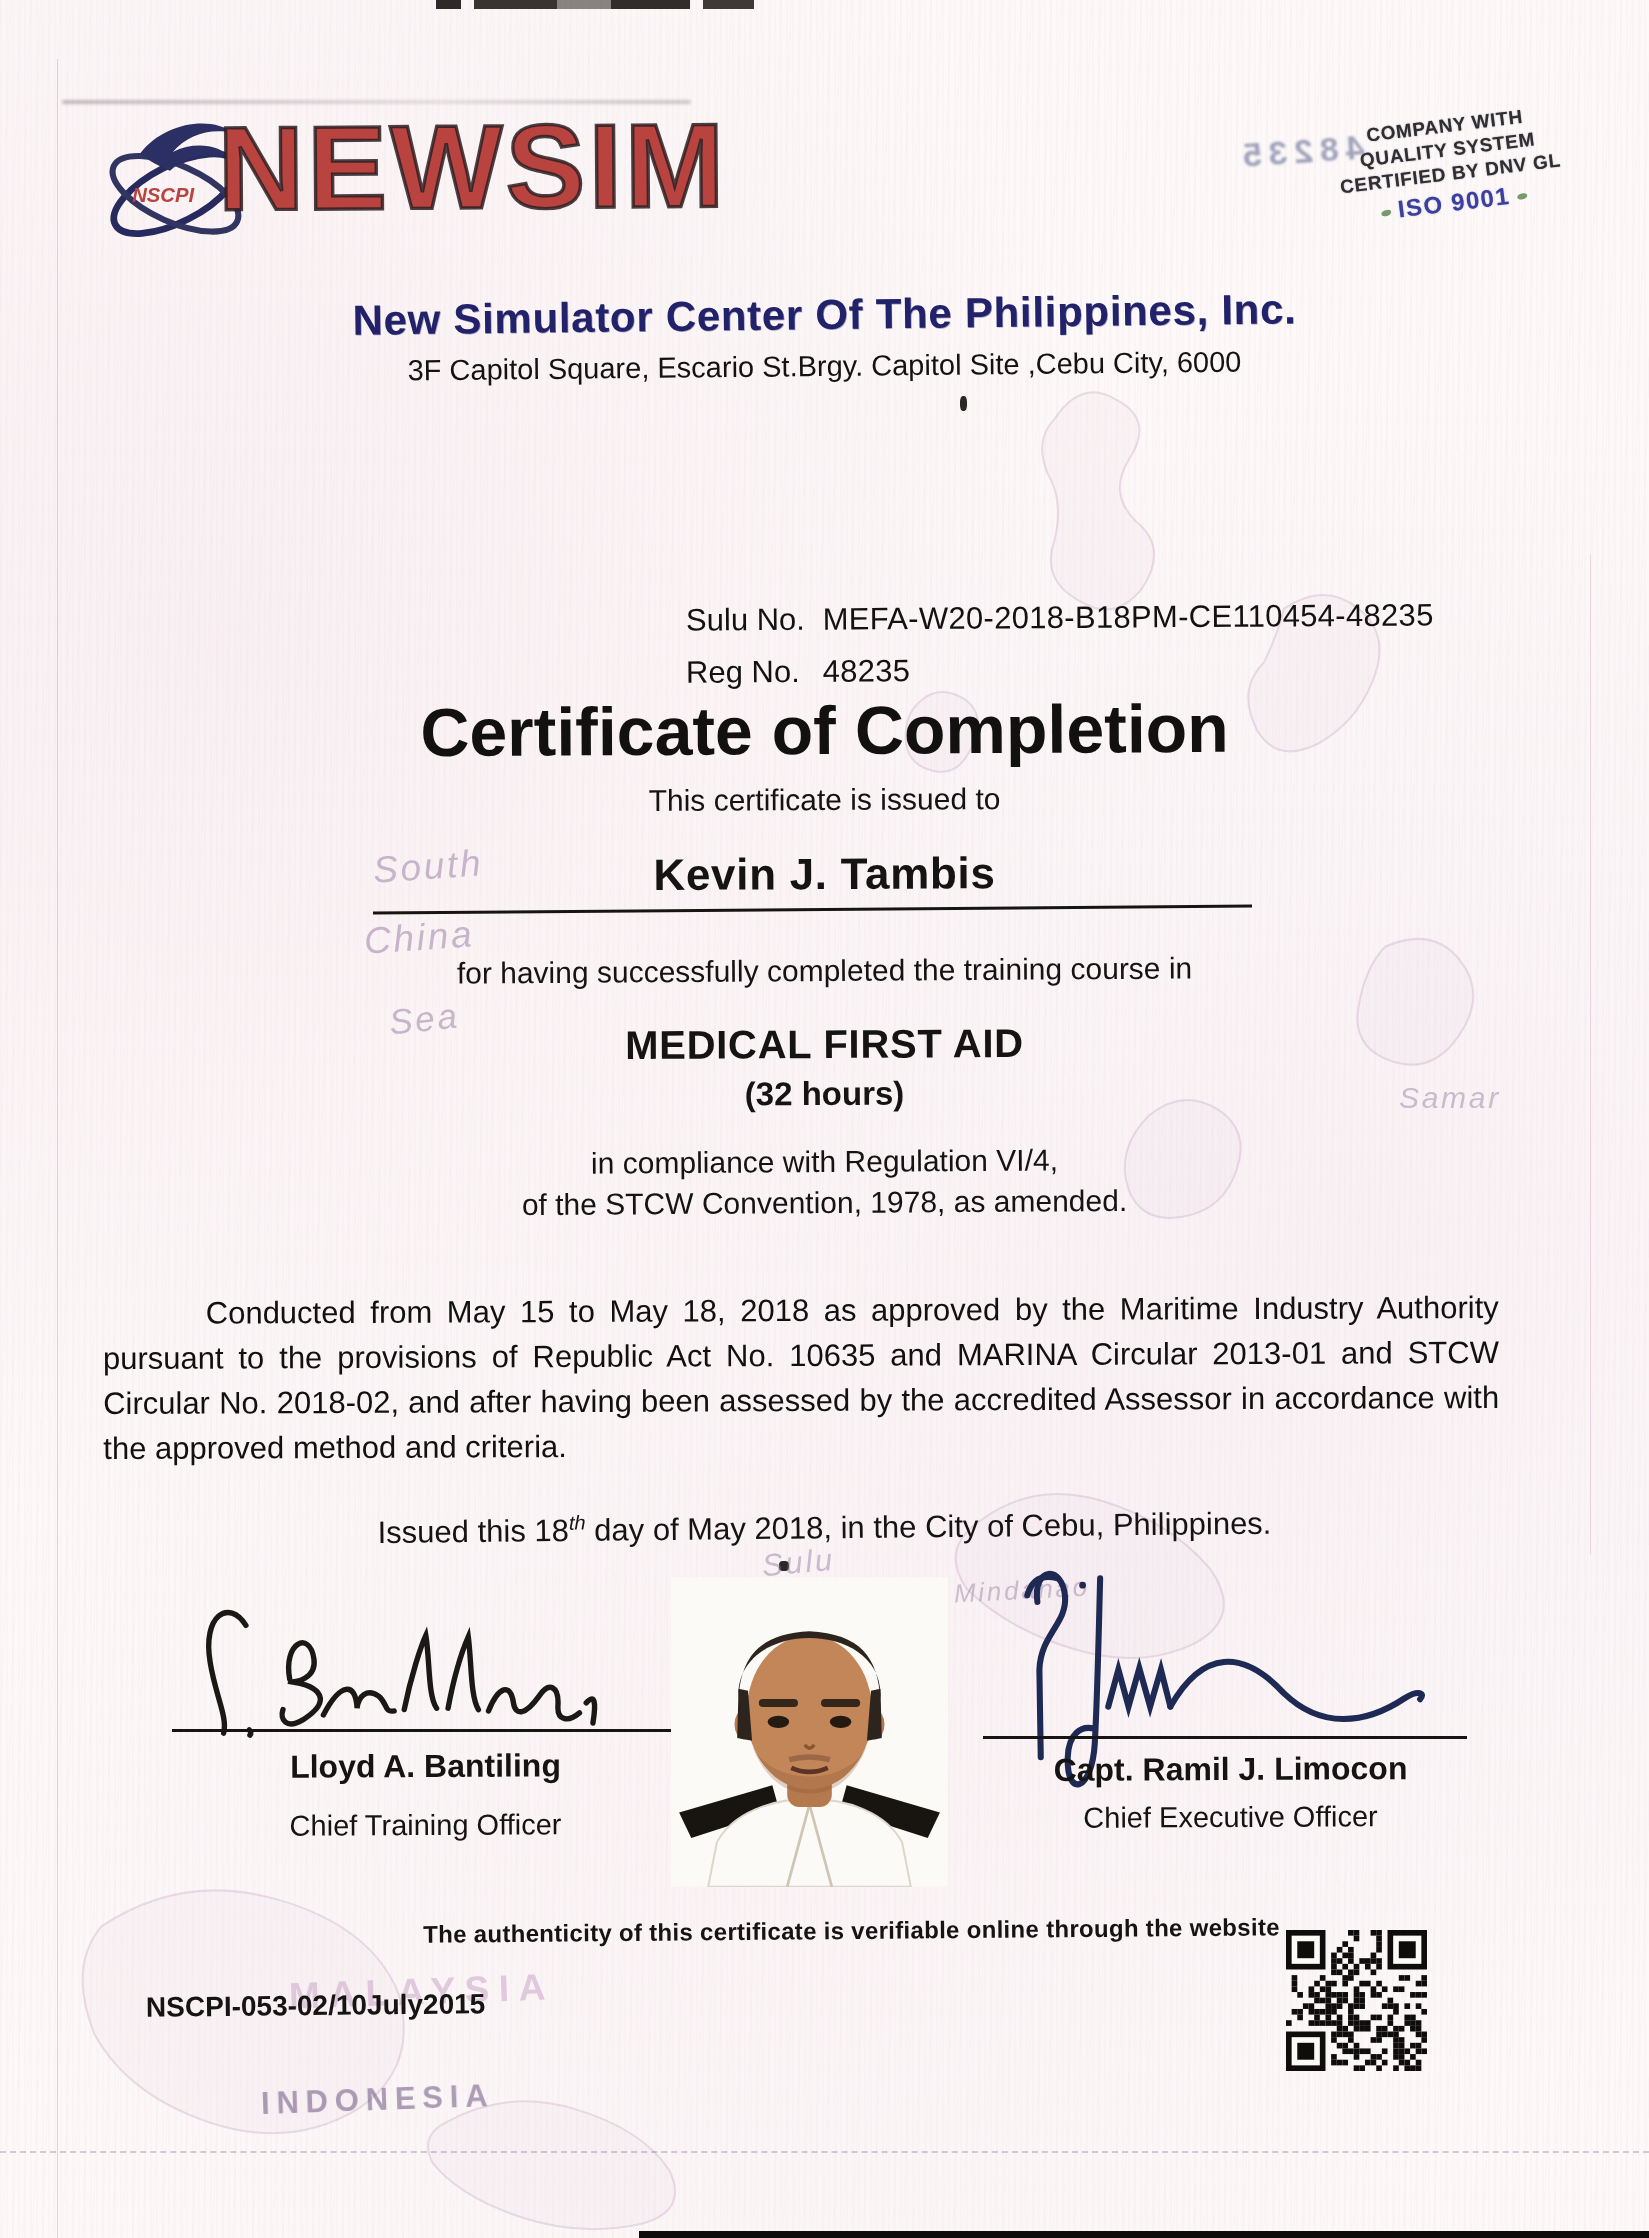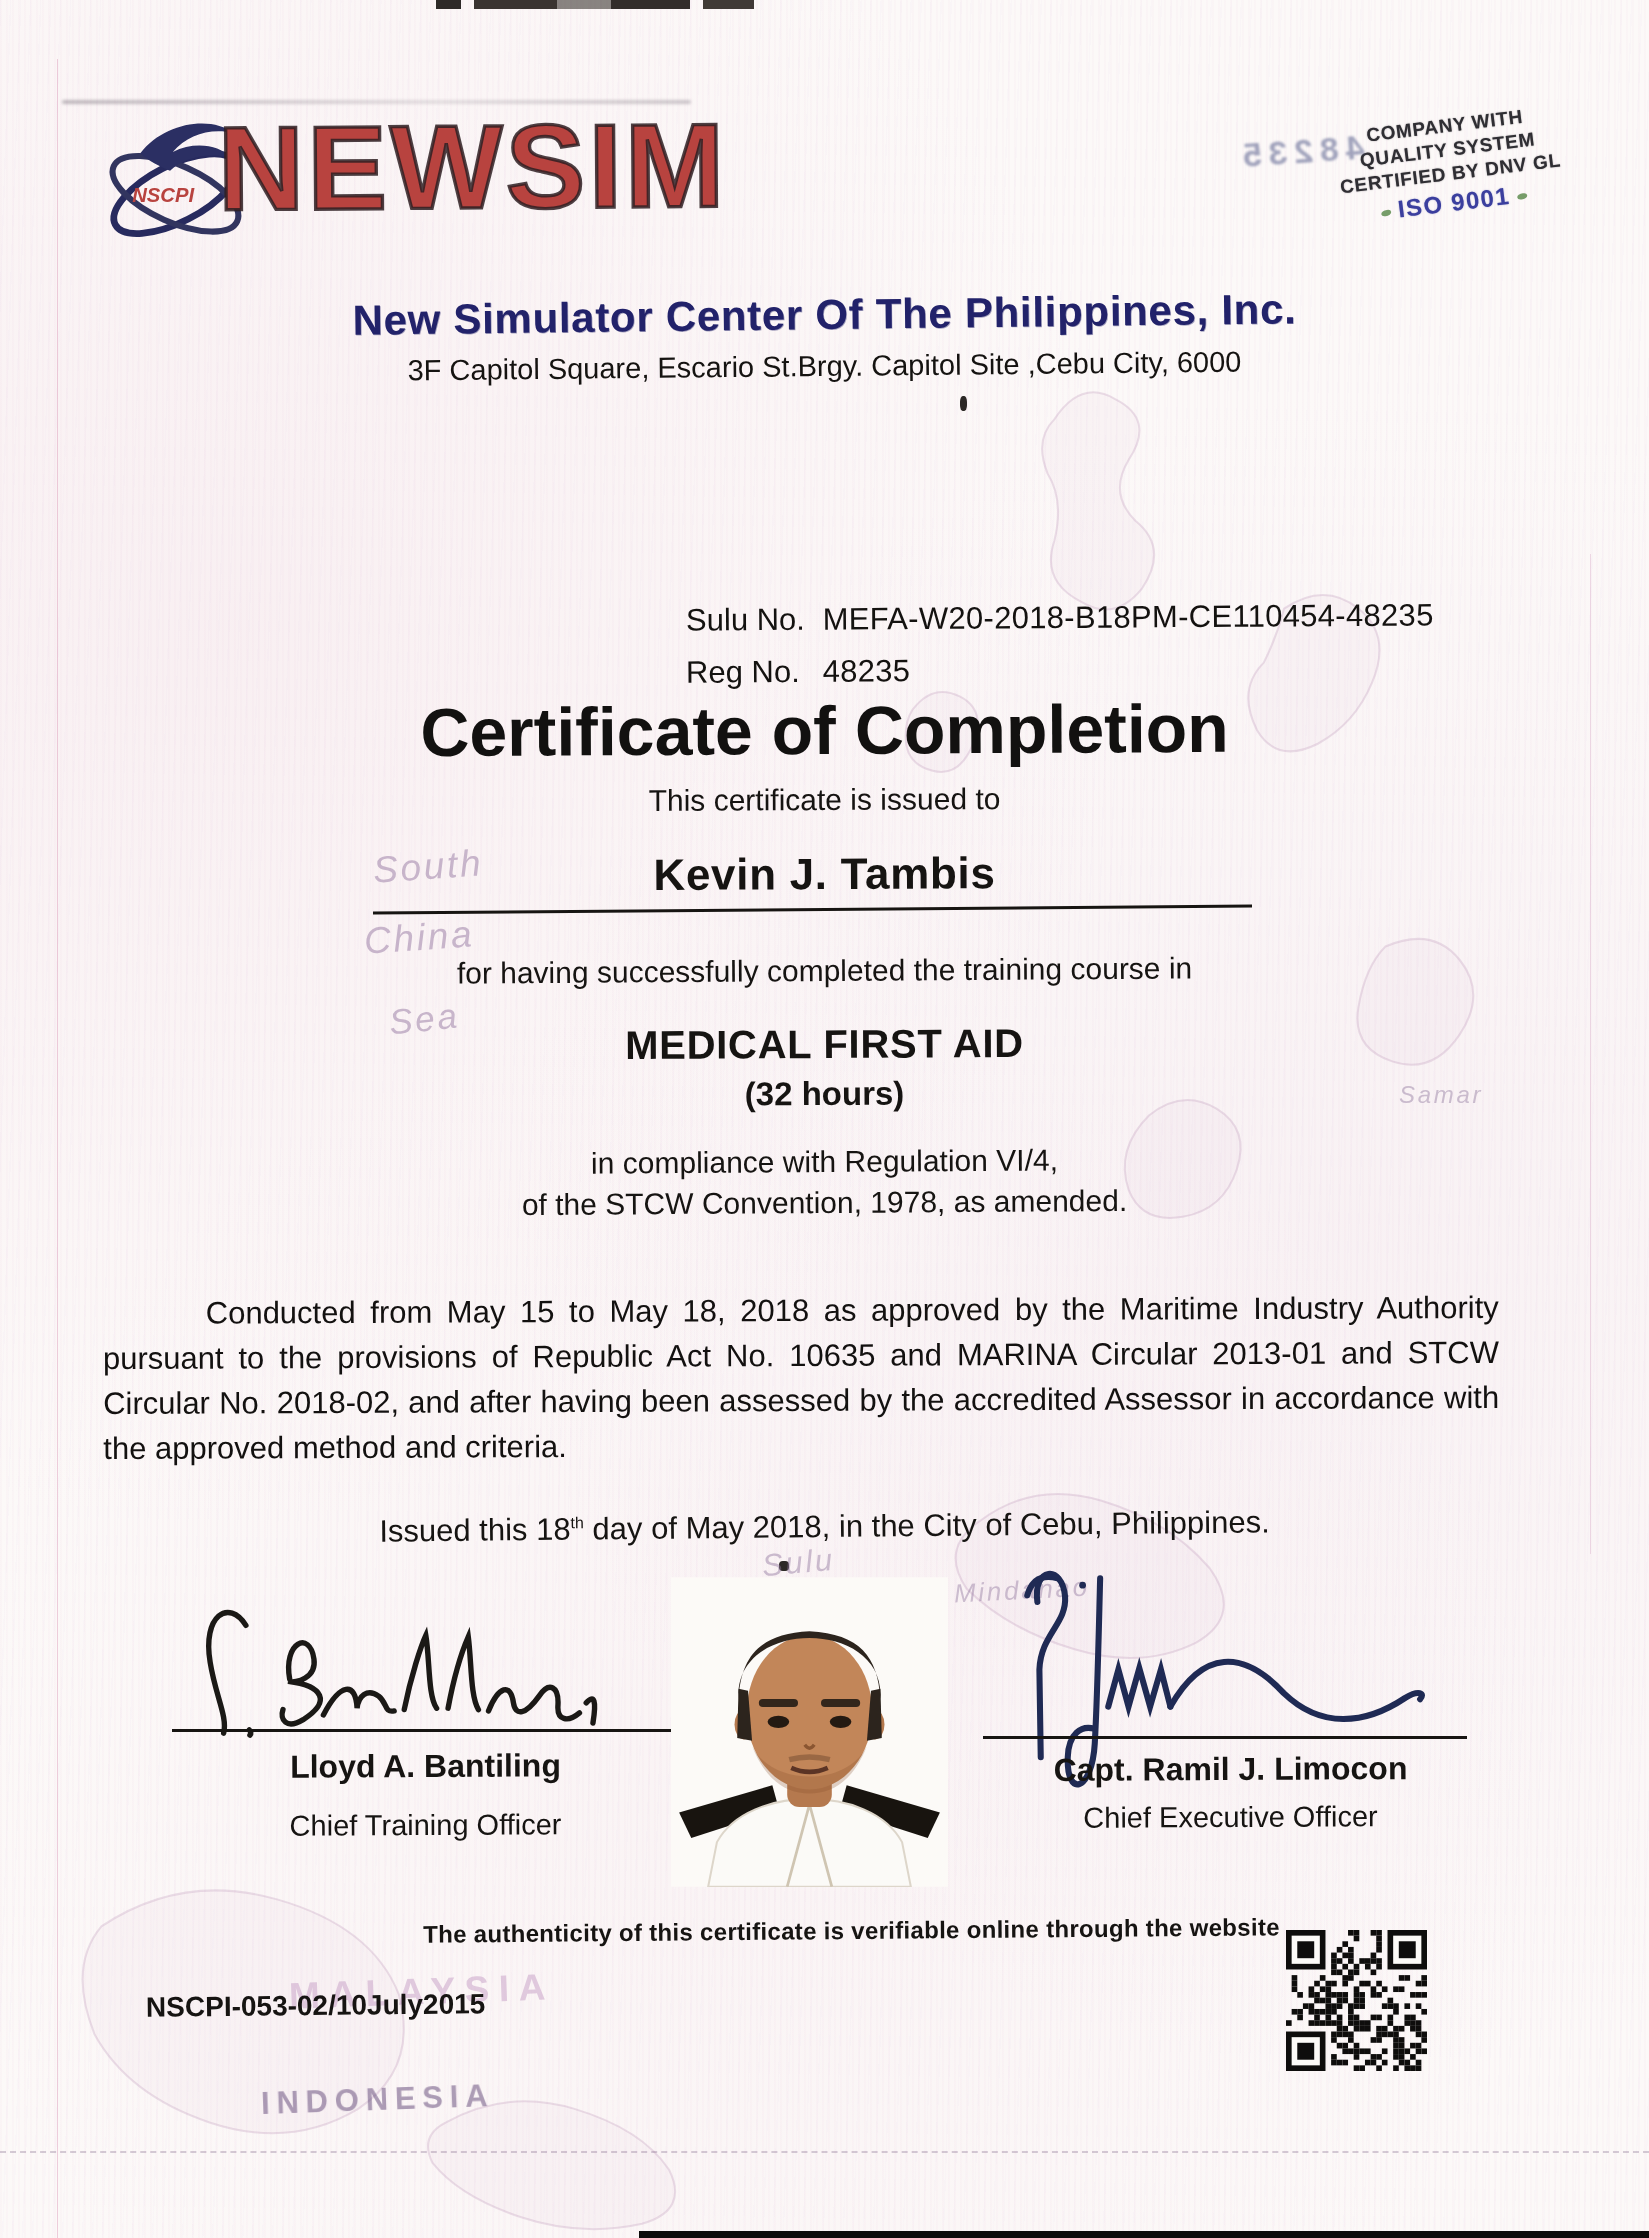--- a/index.html
+++ b/index.html
@@ -87,21 +87,21 @@
   .course-name{position:absolute;left:0;right:0;top:1022px;text-align:center;font-size:40px;font-weight:bold;letter-spacing:0.7px;transform:rotate(-.3deg);}
   .course-hours{position:absolute;left:0;right:0;top:1075px;text-align:center;font-size:33px;font-weight:bold;transform:rotate(-.3deg);}
   .compliance1{position:absolute;left:0;right:0;top:1145px;text-align:center;font-size:30px;transform:rotate(-.4deg);}
   .compliance2{position:absolute;left:0;right:0;top:1186px;text-align:center;font-size:30px;transform:rotate(-.4deg);}
   .body-par{
     position:absolute;left:103px;top:1288px;width:1396px;
     font-size:31px;line-height:45px;text-align:justify;text-indent:103px;
     color:#131110;transform:rotate(-.25deg);
   }
   .issued-line{position:absolute;left:0;right:0;top:1509px;text-align:center;font-size:31px;transform:rotate(-.6deg);}
-  .issued-line sup{font-size:16px;}
+  .issued-line sup{font-size:20px;font-style:italic;}
 
   
   .sig-line{position:absolute;height:3.4px;background:#171512;}
   .sig-name{position:absolute;font-size:32px;font-weight:bold;text-align:center;transform:rotate(-.3deg);}
   .sig-title{position:absolute;font-size:29px;text-align:center;transform:rotate(-.3deg);}
 
   
   .auth-note{
     position:absolute;left:54px;right:0;top:1917px;text-align:center;
     font-size:24px;font-weight:bold;letter-spacing:0.3px;transform:rotate(-.5deg);
@@ -137,21 +137,21 @@
   <div class="dash-line-bottom"></div>
   <div class="speck" style="left:960px;top:396px;width:6.8px;height:15px;"></div>
   <div class="speck" style="left:779px;top:1561px;width:9.5px;height:9.5px;"></div>
   <div class="bottom-bar"></div>
 
   <div class="map-label" style="left:373px;top:846px;font-size:37px;transform:rotate(-4deg);">South</div>
   <div class="map-label" style="left:364px;top:917px;font-size:37px;transform:rotate(-4deg);">China</div>
   <div class="map-label" style="left:389px;top:999px;font-size:35px;transform:rotate(-6deg);">Sea</div>
   <div class="map-label" style="left:762px;top:1545px;font-size:31px;transform:rotate(-5deg);color:rgba(145,118,158,.45);">Sulu</div>
   <div class="map-label" style="left:954px;top:1575px;font-size:26px;transform:rotate(-3deg);color:rgba(140,115,155,.42);">Mindanao</div>
-  <div class="map-label" style="left:1399px;top:1081px;font-size:24px;color:rgba(150,128,162,.48);">Samar</div>
+  <div class="map-label" style="left:1399px;top:1081px;font-size:30px;color:rgba(150,128,162,.48);">Samar</div>
   <div class="wm-malaysia map-label">MALAYSIA</div>
   <div class="wm-indonesia map-label">INDONESIA</div>
 
   <svg class="abs" style="left:93px;top:114px;" width="169" height="142" viewBox="0 0 250 210">
     <ellipse cx="122" cy="118" rx="100" ry="42" fill="none" stroke="#272a5e" stroke-width="10" transform="rotate(-27 122 118)"></ellipse>
     <ellipse cx="122" cy="118" rx="100" ry="42" fill="none" stroke="#32355f" stroke-width="9" transform="rotate(24 122 118)"></ellipse>
     <path d="M70,58 C105,12 175,2 208,28 C175,20 140,30 118,56 C150,40 188,46 202,64 C165,56 132,66 114,84 C100,78 82,70 70,58 Z" fill="#2b2f63"></path>
     <text x="58" y="130" font-family="Liberation Sans, sans-serif" font-size="30" font-weight="bold" font-style="italic" fill="#b8433f">NSCPI</text>
   </svg>
   <div class="logo-word">NEWSIM</div>

